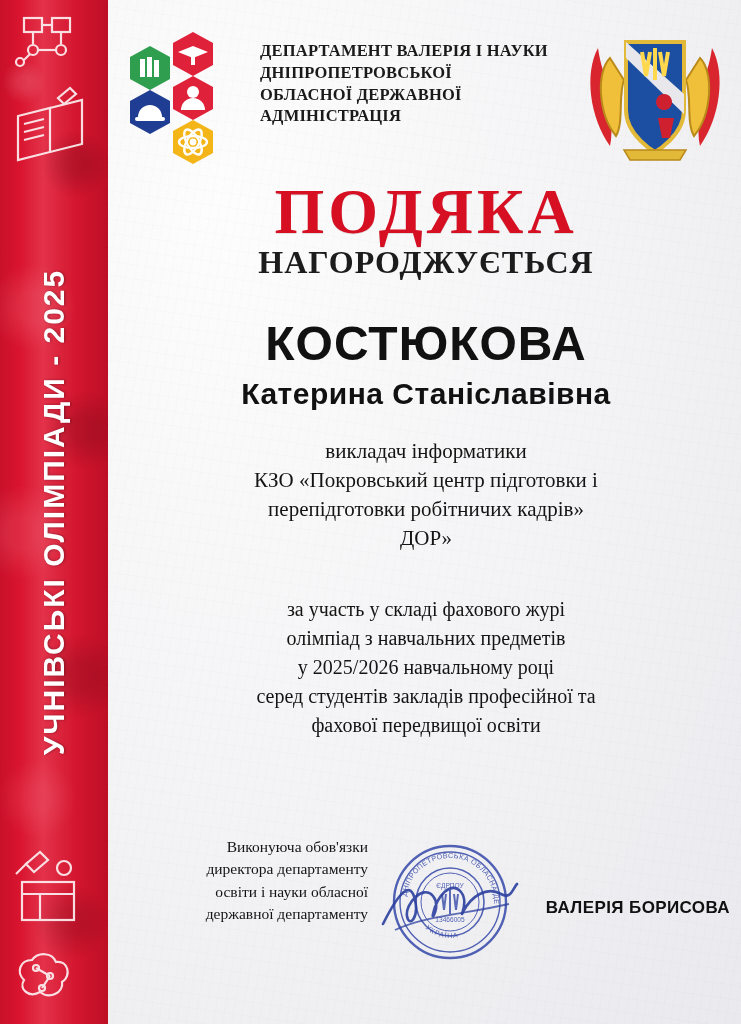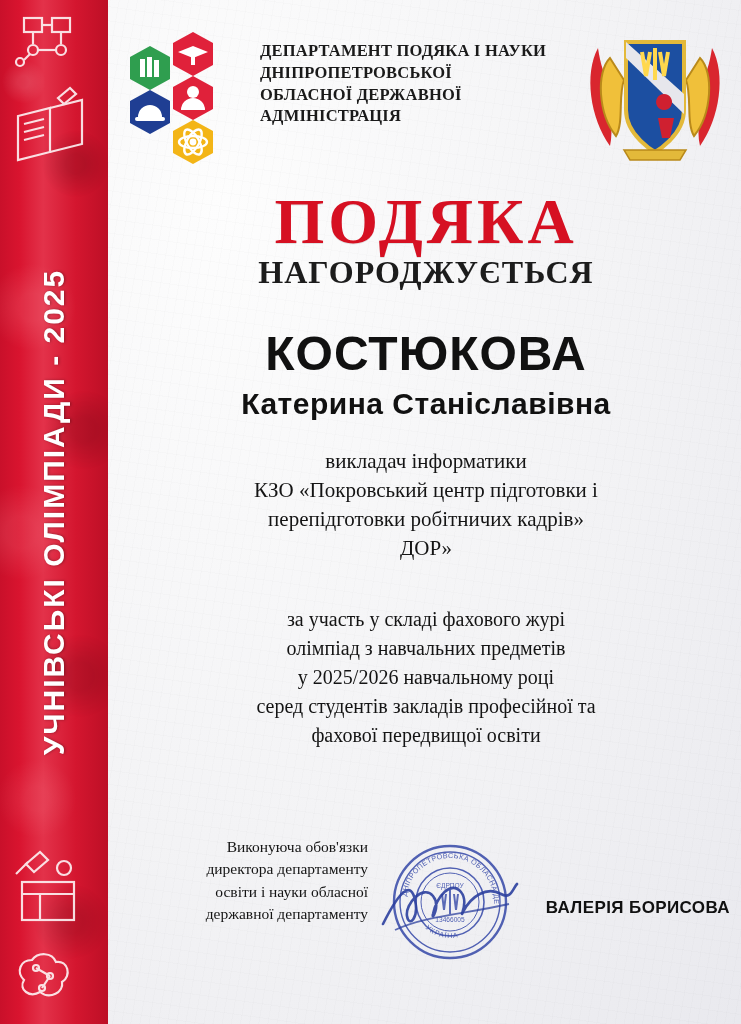--- a/index.html
+++ b/index.html
@@ -135,21 +135,21 @@
     width: 612px;
     text-align: center;
   }
   .title-podyaka {
     color: #d61022;
     font-family: "Liberation Serif", serif;
     font-weight: bold;
     font-size: 64px;
     letter-spacing: 4px;
     line-height: 1;
-    margin-top: 10px;
+    margin-top: 0;
     text-shadow: 0 1px 0 rgba(0,0,0,0.10);
   }
   .awarded-word {
     color: #1c1c1c;
     font-family: "Liberation Serif", serif;
     font-size: 32px;
     letter-spacing: 1px;
     font-weight: bold;
   }
   .recipient-surname {
@@ -331,21 +331,21 @@
         <g stroke="#ffffff" stroke-width="2.4" fill="none">
           <ellipse cx="73" cy="118" rx="14" ry="6"></ellipse>
           <ellipse cx="73" cy="118" rx="14" ry="6" transform="rotate(60 73 118)"></ellipse>
           <ellipse cx="73" cy="118" rx="14" ry="6" transform="rotate(-60 73 118)"></ellipse>
         </g>
         <circle cx="73" cy="118" r="3.4" fill="#ffffff"></circle>
       </g>
     </svg>
 
     <div class="dept-title">
-      <div>ДЕПАРТАМЕНТ ПОДЯКА І НАУКИ</div>
+      <div>ДЕПАРТАМЕНТ ВАЛЕРІЯ І НАУКИ</div>
       <div>ДНІПРОПЕТРОВСЬКОЇ</div>
       <div>ОБЛАСНОЇ ДЕРЖАВНОЇ</div>
       <div>АДМІНІСТРАЦІЯ</div>
     </div>
 
     <svg class="coat" viewBox="0 0 150 155">
 
       <path d="M18 30 C4 56 10 100 30 128 C34 112 28 92 34 74 C24 60 20 44 18 30 Z" fill="#d9262e"></path>
       <path d="M132 30 C146 56 140 100 120 128 C116 112 122 92 116 74 C126 60 130 44 132 30 Z" fill="#d9262e"></path>
 

